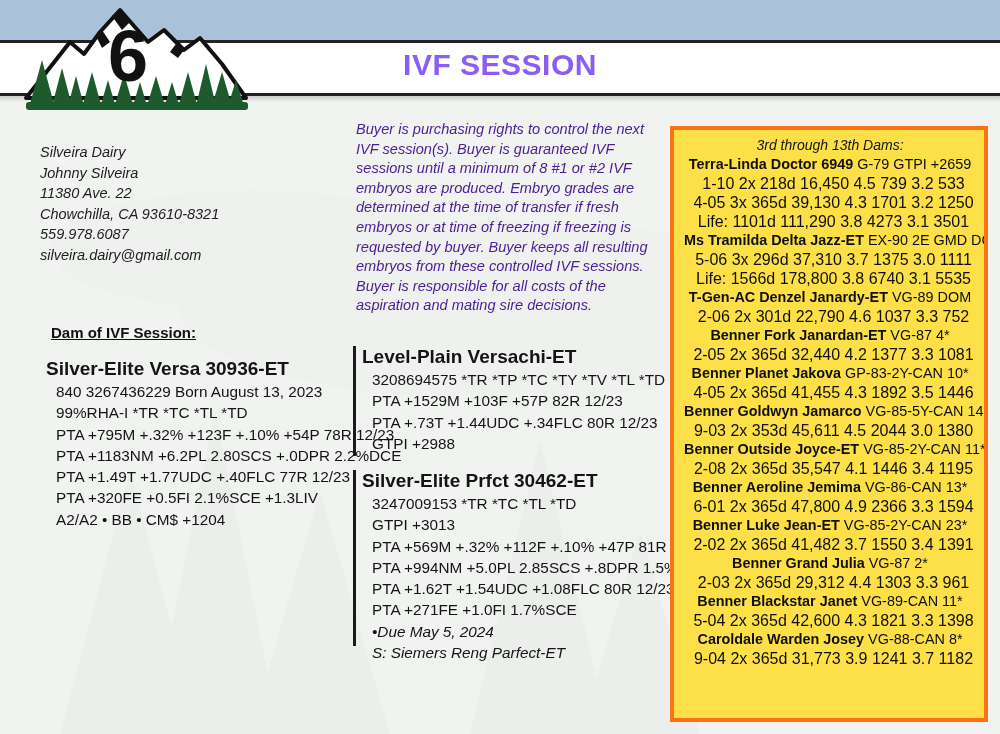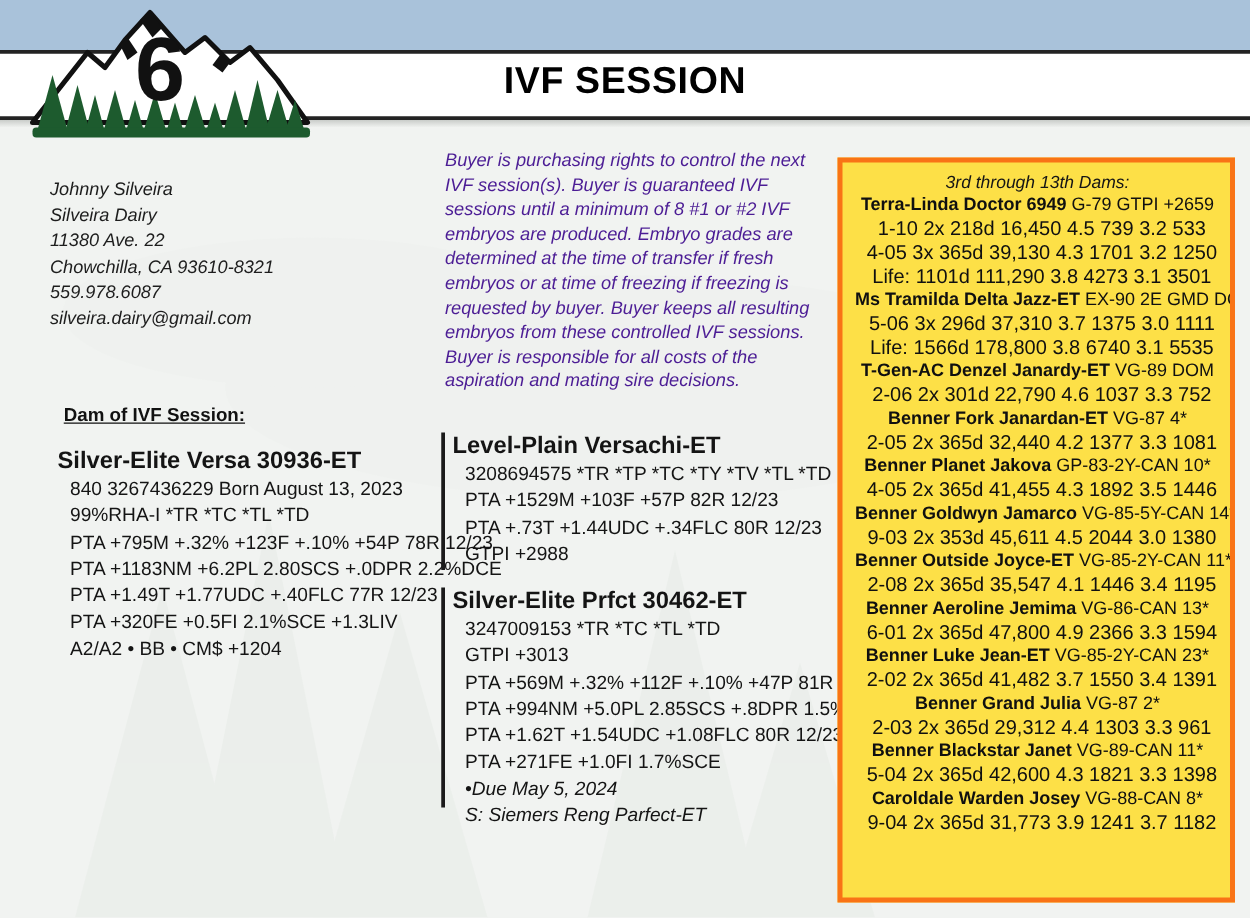--- a/index.html
+++ b/index.html
@@ -54,21 +54,21 @@
     background: linear-gradient(to bottom, #c9ccc9, #f1f3f1);
   }
   .header-title {
     position: absolute;
     left: 0; top: 48px;
     width: 1000px;
     text-align: center;
     font-size: 30px;
     font-weight: bold;
     letter-spacing: 0.5px;
-    color: #000000;
+    color: #8b5cf6;
     font-family: "Liberation Sans", sans-serif;
   }
   .logo {
     position: absolute;
     left: 8px; top: 2px;
     width: 260px; height: 112px;
   }
   .lot-number {
     position: absolute;
     left: 108px; top: 20px;
@@ -224,22 +224,22 @@
       <path d="M204 104 L214 70 L224 104 Z"></path>
       <path d="M220 104 L228 78 L236 104 Z"></path>
       <rect x="18" y="100" width="222" height="8" rx="3"></rect>
     </g>
   </svg>
 
   <div class="lot-number">6</div>
 </div>
 
 <div class="consignor">
+  <div>Silveira Dairy</div>
   <div>Johnny Silveira</div>
-  <div>Silveira Dairy</div>
   <div>11380 Ave. 22</div>
   <div>Chowchilla, CA  93610-8321</div>
   <div>559.978.6087</div>
   <div>silveira.dairy@gmail.com</div>
 </div>
 
 <div class="terms">Buyer is purchasing rights to control the next IVF session(s). Buyer is guaranteed IVF sessions until a minimum of 8 #1 or #2 IVF embryos are produced. Embryo grades are determined at the time of transfer if fresh embryos or at time of freezing if freezing is requested by buyer. Buyer keeps all resulting embryos from these controlled IVF sessions.  Buyer is responsible for all costs of the aspiration and mating sire decisions.</div>
 
 <div class="dam-heading">Dam of IVF Session:</div>
 

